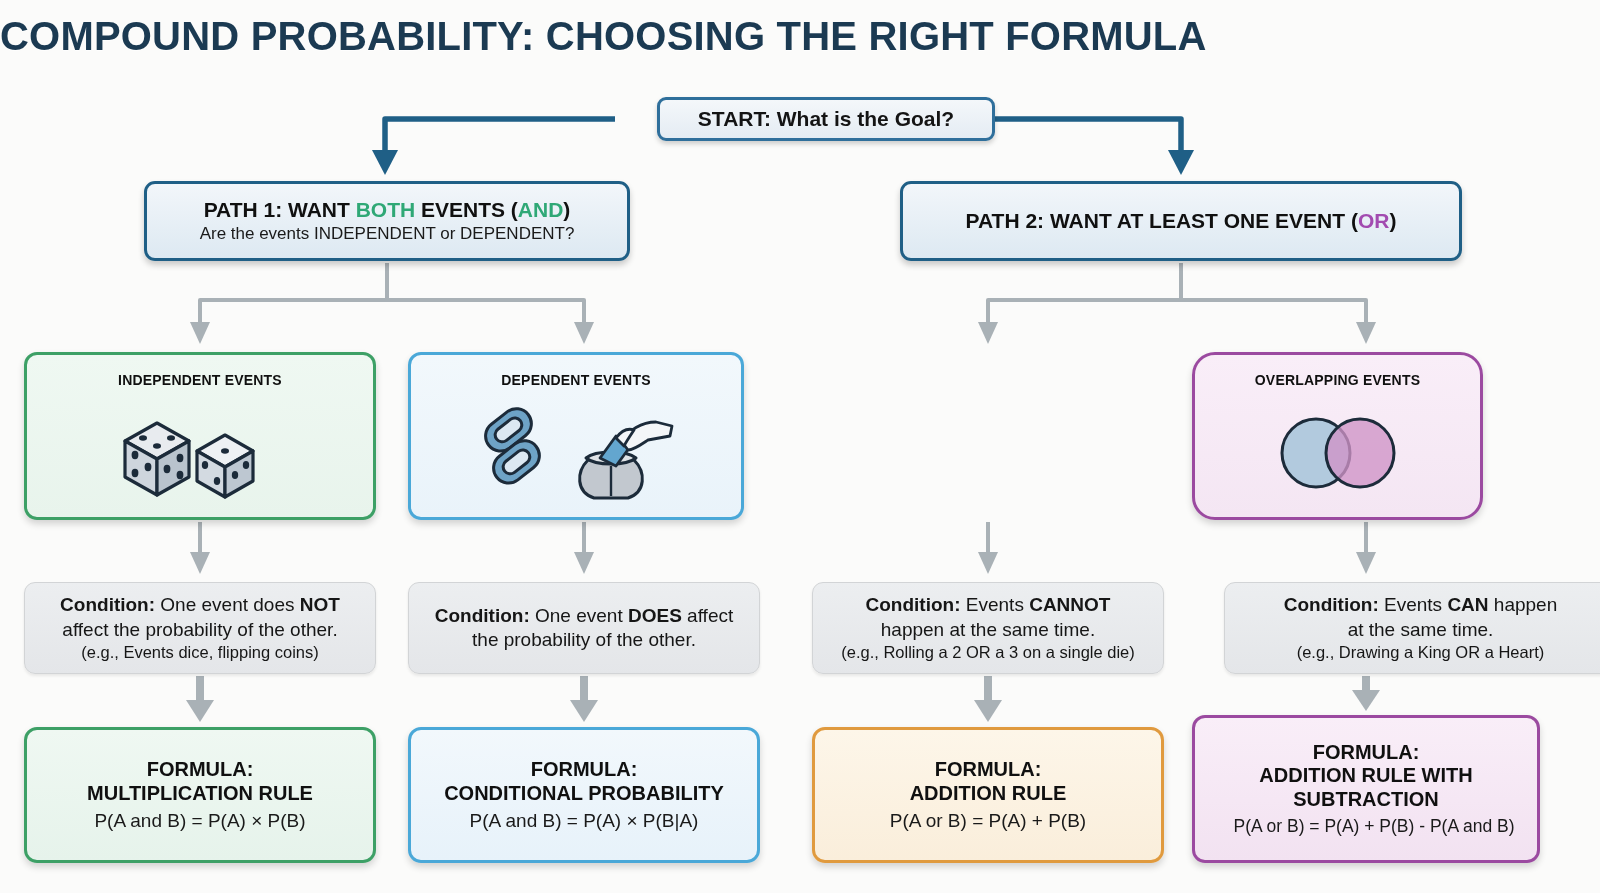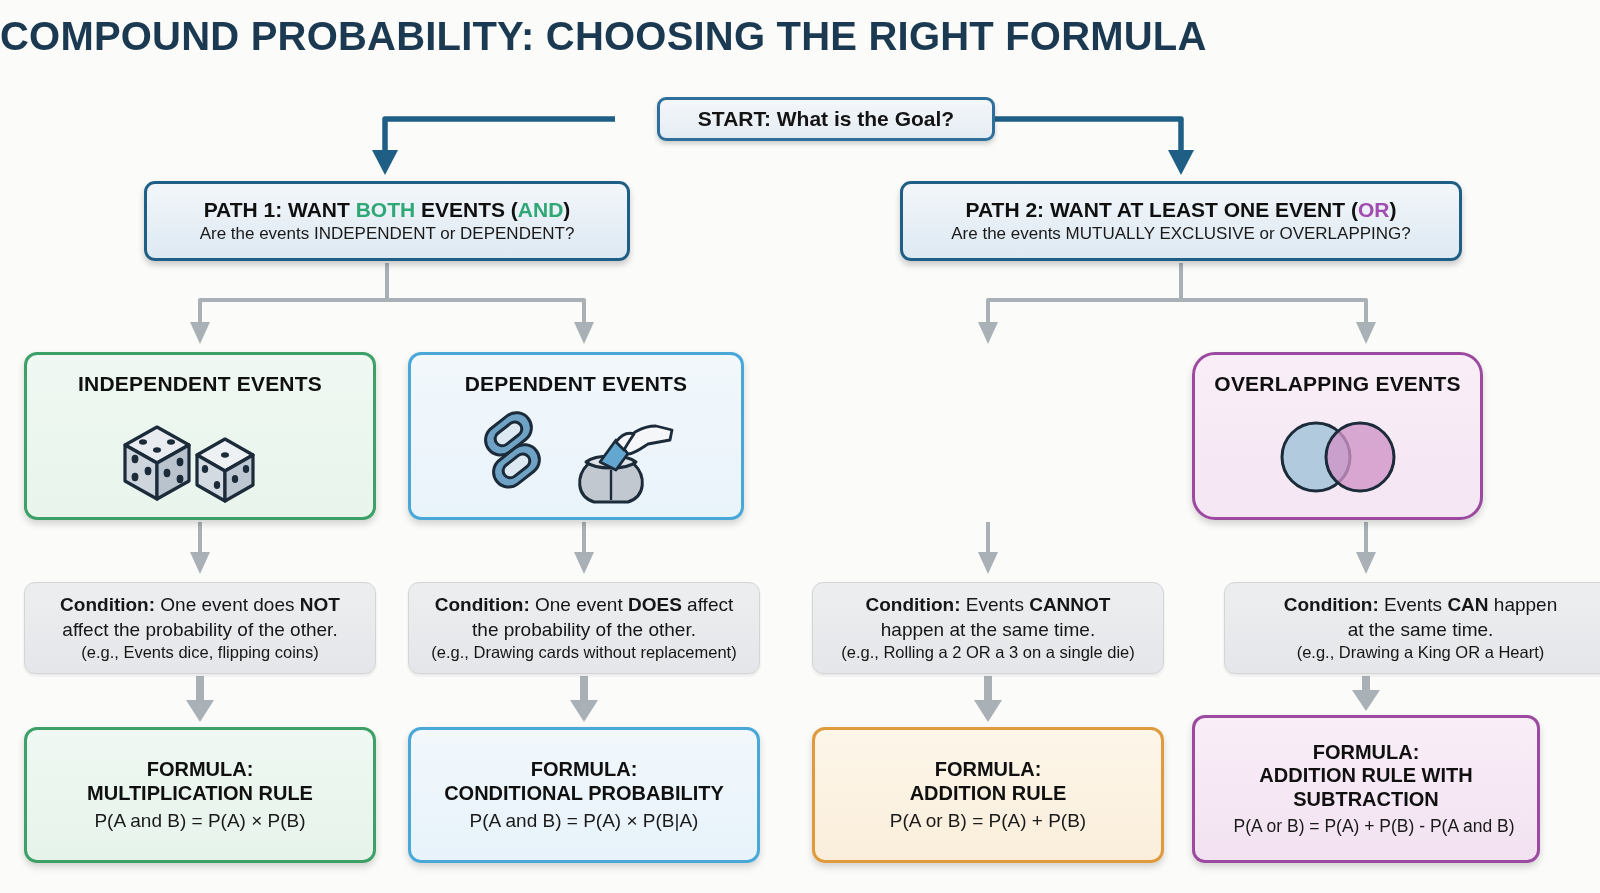--- a/index.html
+++ b/index.html
@@ -58,21 +58,21 @@
   
   .card{
     top:352px;height:168px;
     border-width:3px;border-style:solid;
     border-radius:13px;
     box-shadow:0 4px 7px rgba(0,0,0,.16);
     display:flex;flex-direction:column;align-items:center;
     padding-top:17px;
   }
   .card .ct{
-    font-size:21px;font-weight:bold;color:#101010;
+    font-size:14px;font-weight:bold;color:#101010;
     text-align:right;line-height:1.15;letter-spacing:.2px;
   }
   .card .art{flex:1;display:flex;align-items:center;justify-content:center;width:100%;}
 
   #card-ind{left:24px;width:352px;border-color:#3da066;background:linear-gradient(180deg,#eff8f2 0%,#e8f4ec 100%);}
   #card-dep{left:408px;width:336px;border-color:#4aa8d8;background:linear-gradient(180deg,#f2f8fc 0%,#e9f3fa 100%);}
   #card-mut{left:812px;width:352px;border-color:#e09a3e;background:linear-gradient(180deg,#fdf6e9 0%,#fbf0dd 100%);}
   #card-ovl{left:1192px;width:291px;border-color:#9b4aa0;background:linear-gradient(180deg,#f9eef8 0%,#f4e6f3 100%);border-radius:23px;}
 
   
@@ -180,21 +180,20 @@
     <span>START: What is the Goal?</span>
   </div>
 
   <div id="path1" class="node path">
     <div class="l1"><span>PATH 1: WANT </span><span class="hl-and">BOTH</span><span> EVENTS (</span><span class="hl-and">AND</span><span>)</span></div>
     <div class="l2">Are the events INDEPENDENT or DEPENDENT?</div>
   </div>
 
   <div id="path2" class="node path">
     <div class="l1"><span>PATH 2: WANT AT LEAST ONE EVENT (</span><span class="hl-or">OR</span><span>)</span></div>
-    <div class="l2">Are the events MUTUALLY EXCLUSIVE or OVERLAPPING?</div>
   </div>
 
   <div id="card-ind" class="node card">
     <div class="ct">INDEPENDENT EVENTS</div>
     <div class="art">
       <svg width="170" height="100" viewBox="0 0 170 100">
         <g stroke="#1c2b3a" stroke-width="3.2" stroke-linejoin="round">
 
           <polygon points="10,38 42,20 74,38 42,56" fill="#e8ebef"></polygon>
           <polygon points="10,38 42,56 42,92 10,74" fill="#ced5dd"></polygon>
@@ -275,21 +274,20 @@
 
   <div id="cond-ind" class="node cond">
     <div class="r"><b>Condition:</b><span> One event does </span><b>NOT</b></div>
     <div class="r">affect the probability of the other.</div>
     <div class="r small">(e.g., Events dice, flipping coins)</div>
   </div>
 
   <div id="cond-dep" class="node cond">
     <div class="r"><b>Condition:</b><span> One event </span><b>DOES</b><span> affect</span></div>
     <div class="r">the probability of the other.</div>
-    <div class="r small">(e.g., Drawing cards without replacement)</div>
   </div>
 
   <div id="cond-mut" class="node cond">
     <div class="r"><b>Condition:</b><span> Events </span><b>CANNOT</b></div>
     <div class="r">happen at the same time.</div>
     <div class="r small">(e.g., Rolling a 2 OR a 3 on a single die)</div>
   </div>
 
   <div id="cond-ovl" class="node cond">
     <div class="r"><b>Condition:</b><span> Events </span><b>CAN</b><span> happen</span></div>

